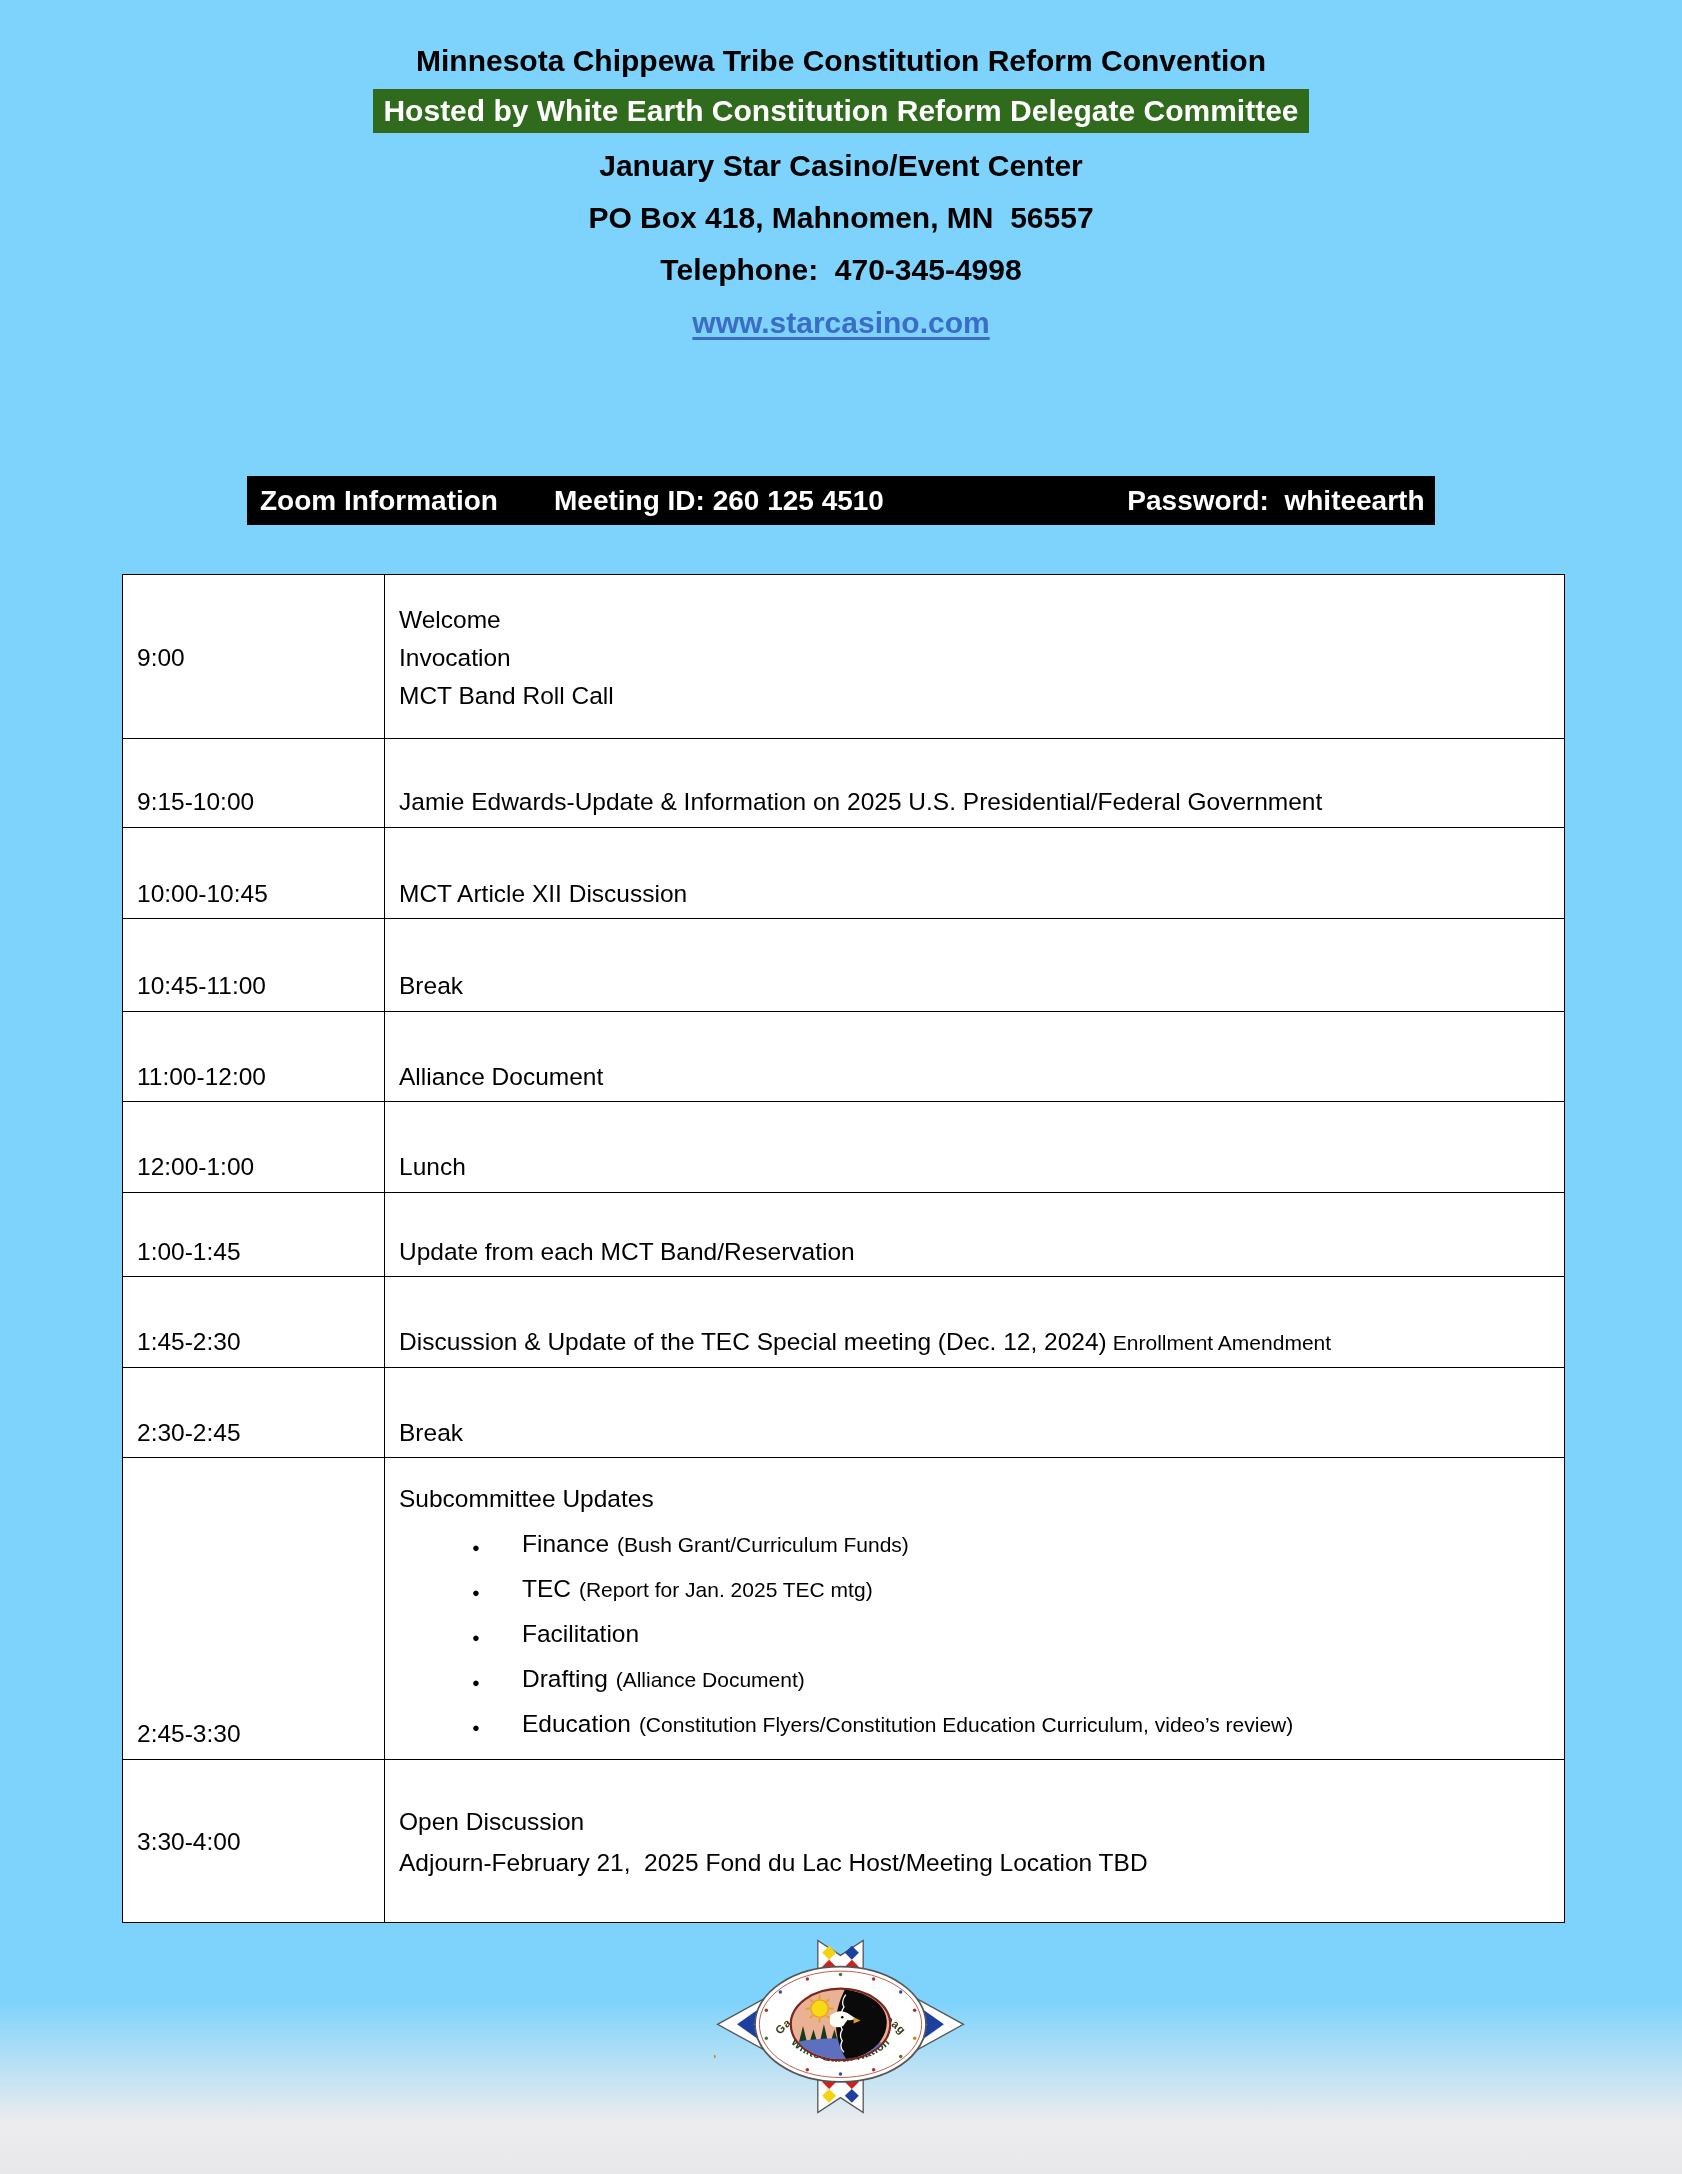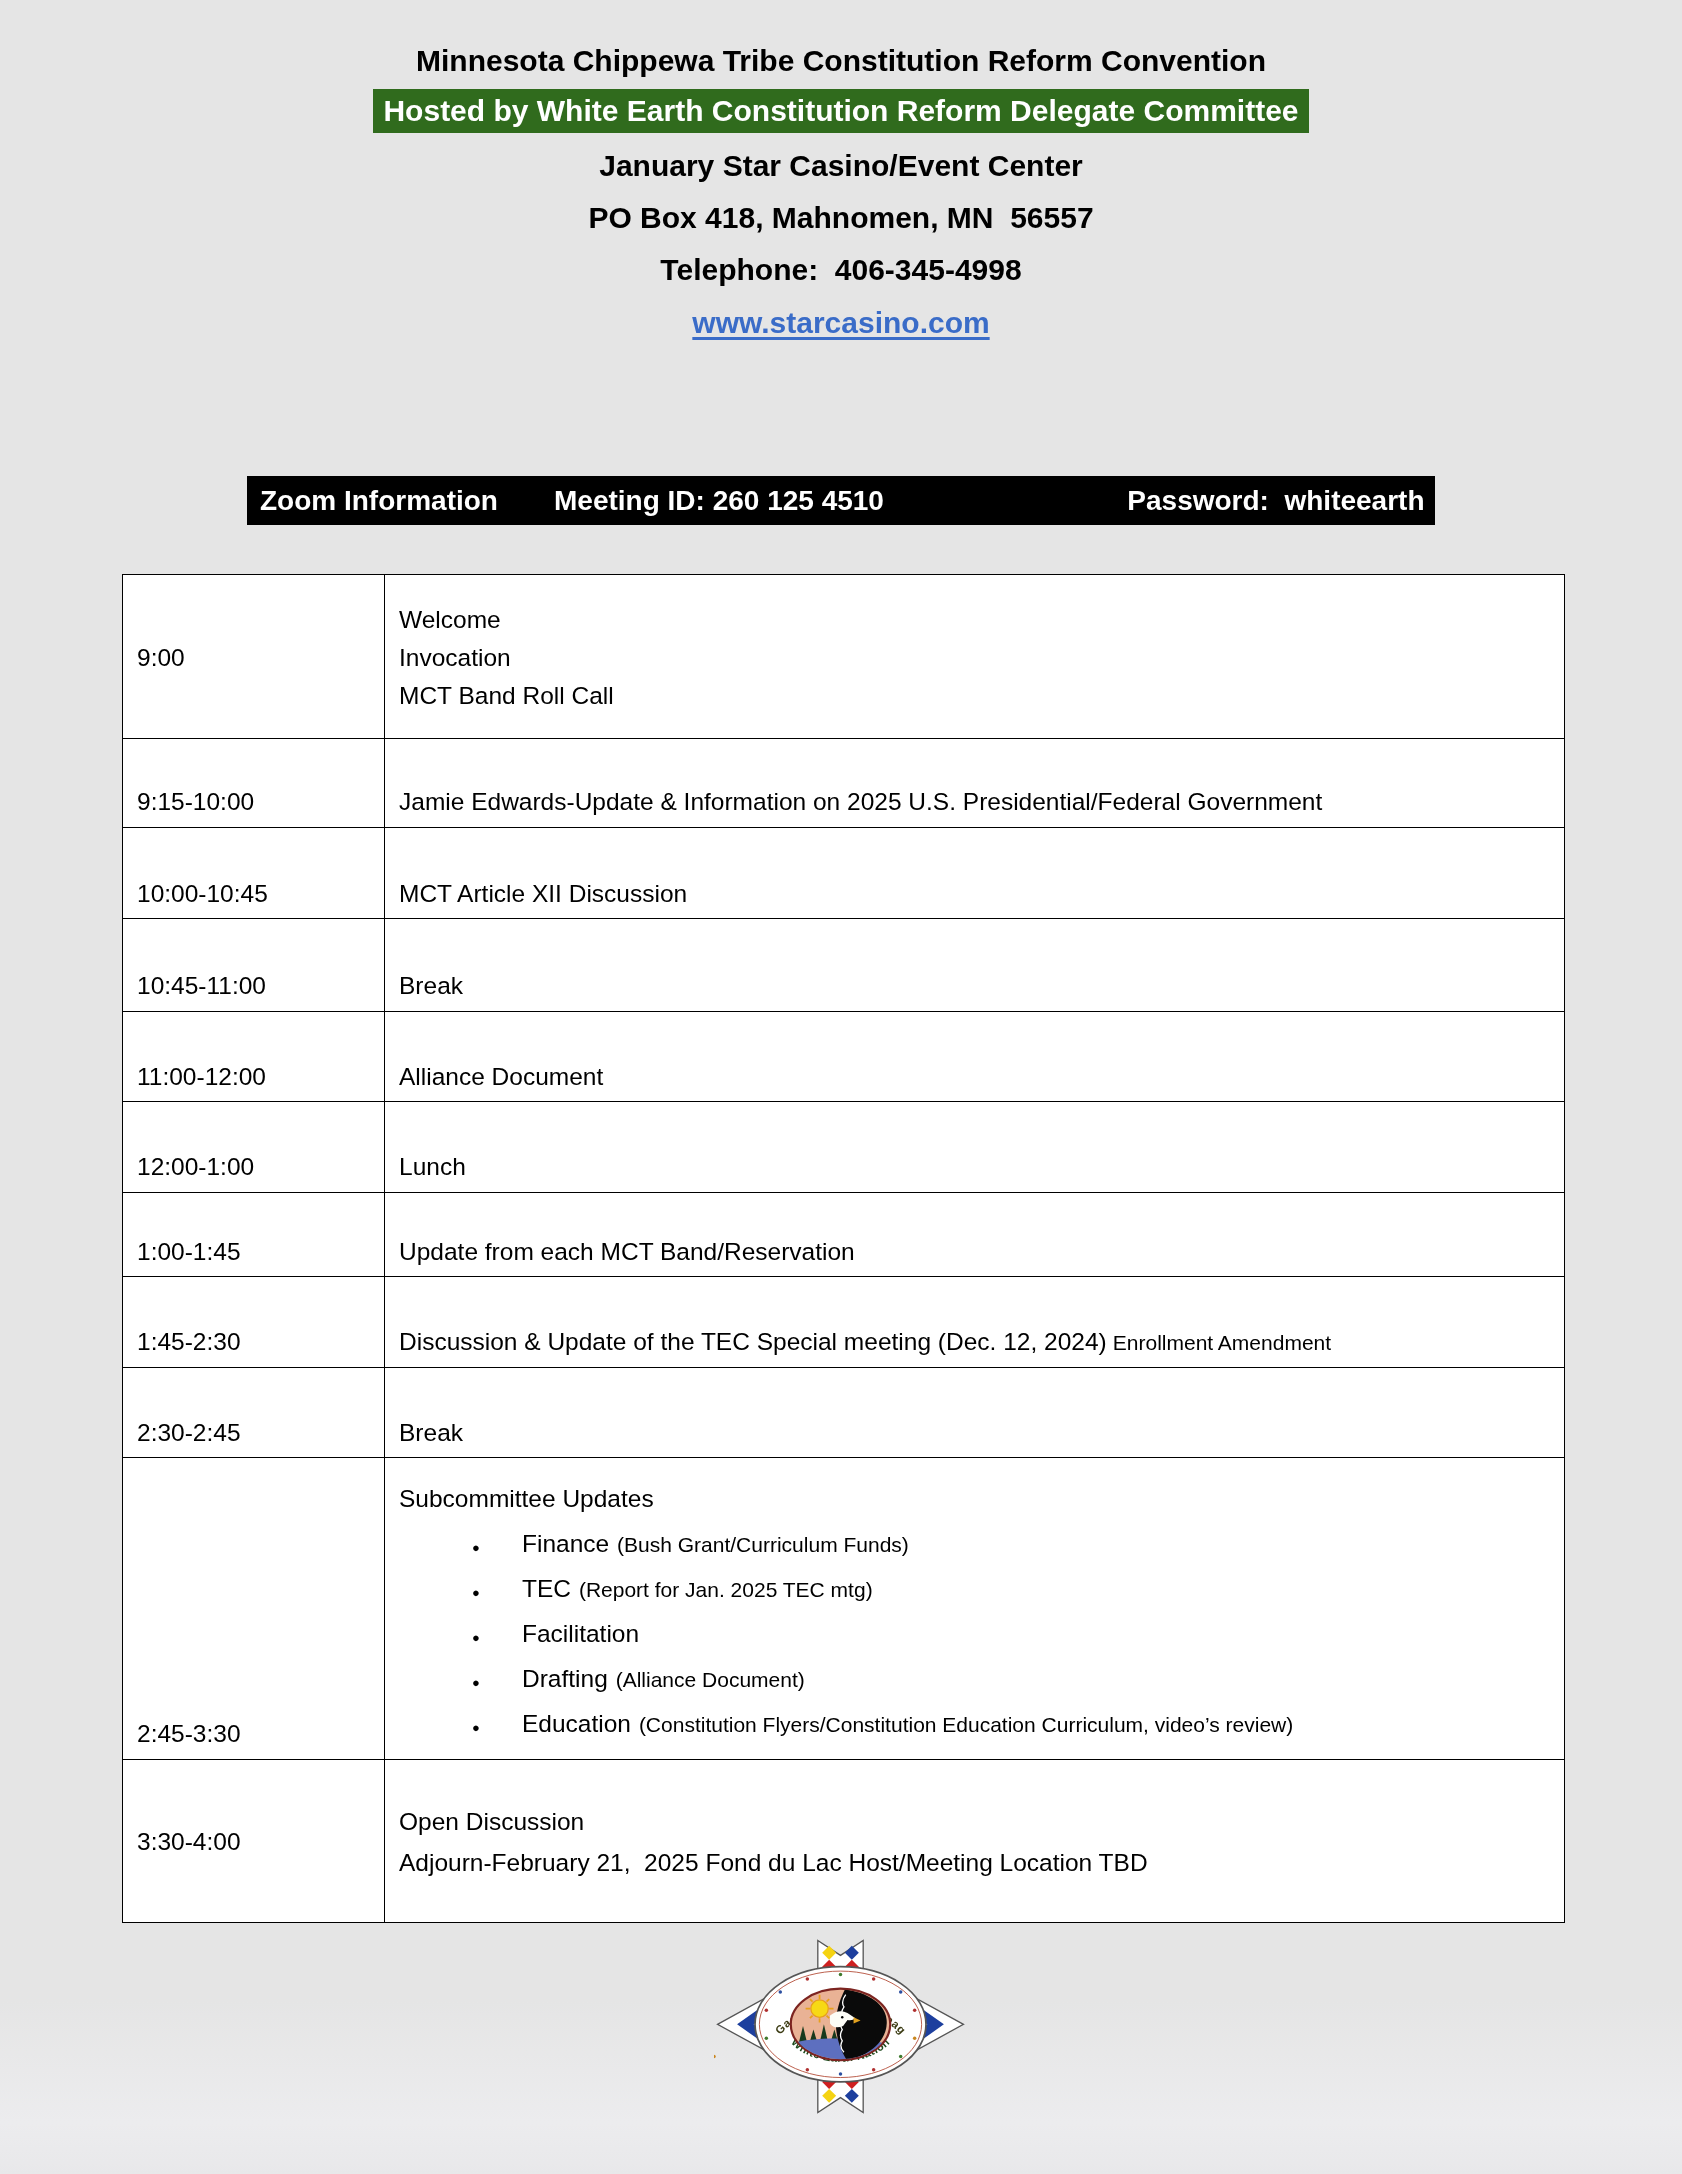--- a/index.html
+++ b/index.html
@@ -1,16 +1,16 @@
 <!DOCTYPE html>
 <html style="font-size:14px"><head>
 <meta charset="utf-8">
 <style>
   html,body{margin:0;padding:0;background:#ffffff;}
-  .page{position:relative;width:1682px;height:2175px;background:#e5e5e5;
+  .page{position:relative;width:1682px;height:2175px;background:#7dd3fc;
         font-family:"Liberation Sans",sans-serif;color:#000;overflow:hidden;}
   [data-bind]{white-space:pre-wrap;}
 
   
   .header{position:absolute;top:35px;left:0;width:100%;text-align:center;font-weight:700;}
   .h-line{font-size:30px;line-height:52px;}
   .hosted-line{line-height:45px;margin:1.7px 0;}
   .hosted-bar{display:inline-block;background:#306b1d;color:#ffffff;padding:0 10.5px;line-height:44px;font-size:30px;}
   .link-line{line-height:54px;}
   .link-line a{color:#3a6cc8;text-decoration:underline;text-underline-offset:4.4px;}
@@ -53,21 +53,21 @@
 
 <div class="page">
 
   <div class="header">
     <div class="h-line" data-bind="header.title">Minnesota Chippewa Tribe Constitution Reform Convention</div>
     <div class="hosted-line">
       <span class="hosted-bar" data-bind="header.hosted_by">Hosted by White Earth Constitution Reform Delegate Committee</span>
     </div>
     <div class="h-line" data-bind="header.venue">January Star Casino/Event Center</div>
     <div class="h-line" data-bind="header.address">PO Box 418, Mahnomen, MN  56557</div>
-    <div class="h-line" data-bind="header.telephone">Telephone:  406-345-4998</div>
+    <div class="h-line" data-bind="header.telephone">Telephone:  470-345-4998</div>
     <div class="h-line link-line">
       <a href="#" data-bind="header.website">www.starcasino.com</a>
     </div>
   </div>
 
   <div class="zoom-bar">
     <span class="zi-label" data-bind="zoom_info.label">Zoom Information</span>
     <span class="zi-meeting" data-bind="zoom_info.meeting_id">Meeting ID: 260 125 4510</span>
     <span class="zi-password" data-bind="zoom_info.password">Password:  whiteearth</span>
   </div>

